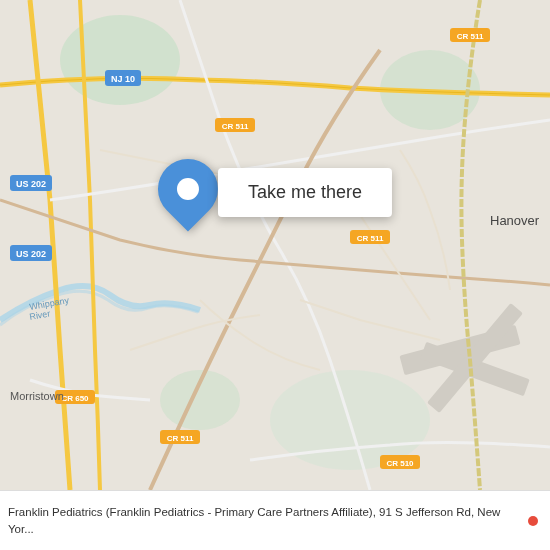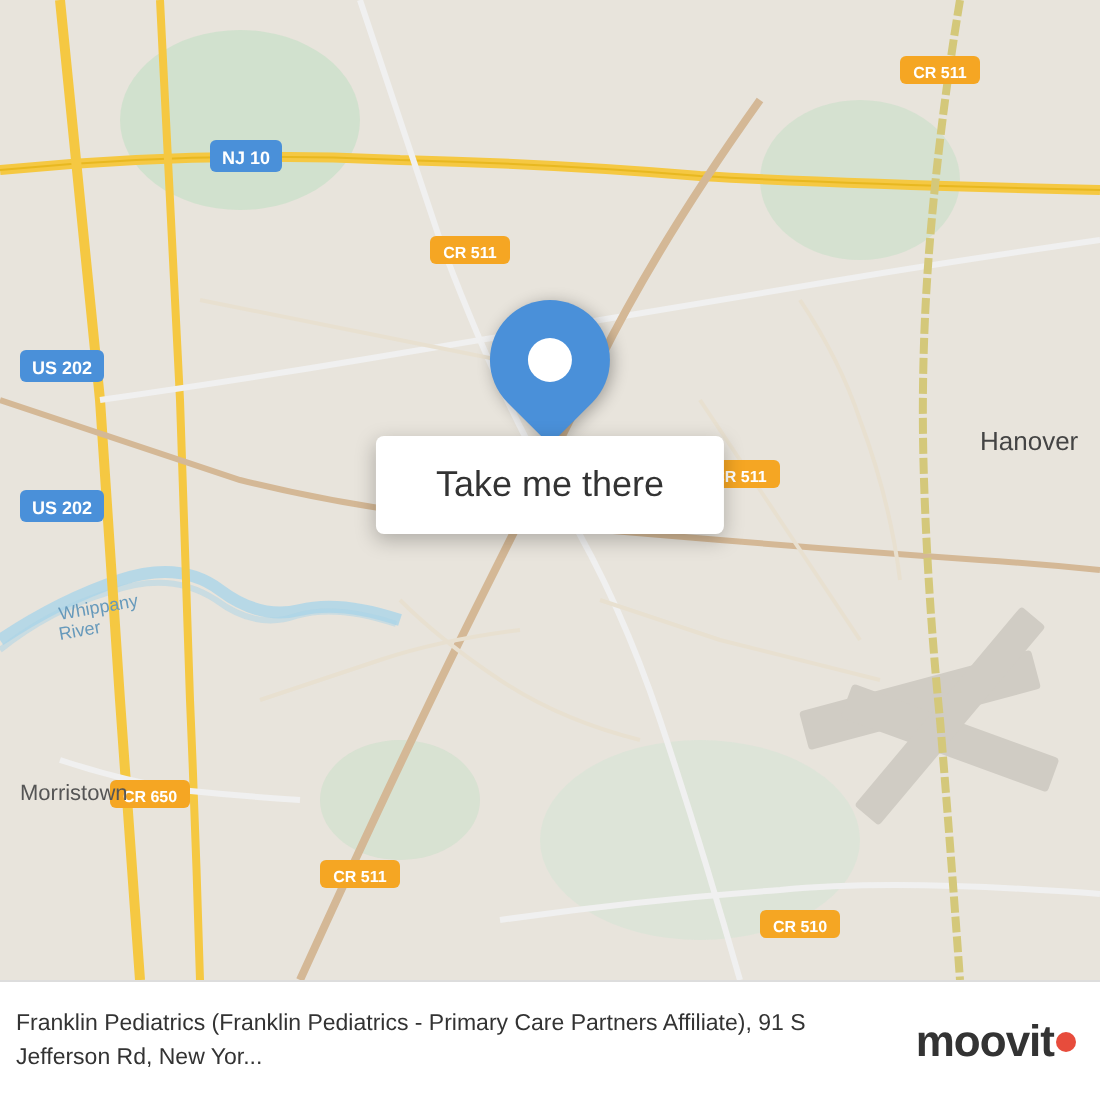--- a/index.html
+++ b/index.html
@@ -28,21 +28,21 @@
       width: 100%; height: 100%;
     }
 
     
     .button-container {
       position: absolute;
       top: 150px;
       left: 50%;
       transform: translateX(-50%);
       display: flex;
-      flex-direction: column;
+      flex-direction: row;
       align-items: center;
       justify-content: center;
     }
 
     .location-pin {
       width: 60px;
       height: 60px;
       background: #4a90d9;
       border-radius: 50% 50% 50% 0;
       transform: rotate(-45deg);
@@ -223,16 +223,15 @@
     <button class="take-me-there-btn">Take me there</button>
   </div>
 
 </div>
 
 <div class="bottom-bar">
   <div class="location-info">
     <span>Franklin Pediatrics (Franklin Pediatrics - Primary Care Partners Affiliate), 91 S Jefferson Rd, New Yor...</span>
   </div>
   <div class="moovit-logo">
-    <span class="moovit-text">moovit</span>
     <span class="moovit-dot"></span>
   </div>
 </div>
 
 </body></html>

